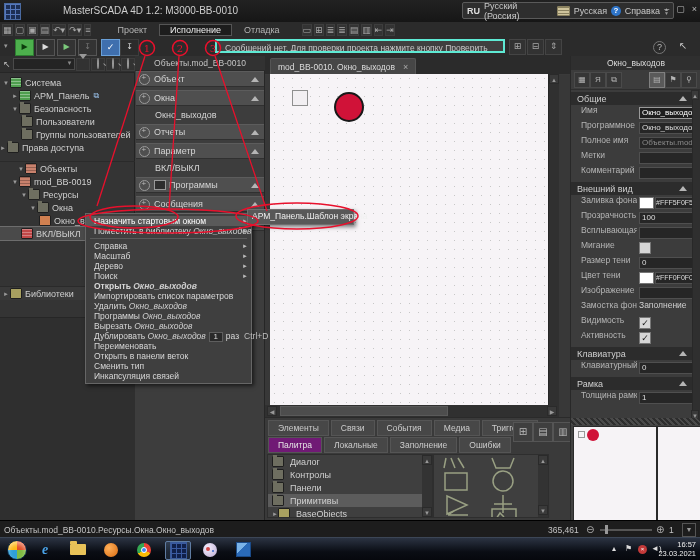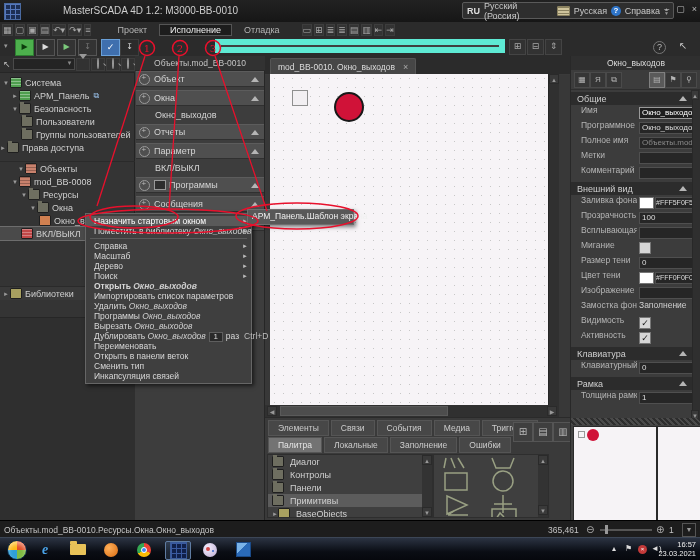--- a/index.html
+++ b/index.html
@@ -23,21 +23,21 @@
   .toolbar1{left:0;top:22px;width:700px;height:16px;background:#2b2b2b;border-bottom:1px solid #202020;display:flex;align-items:center;}
   .t1icon{width:17px;height:13px;margin-left:2px;border:1px solid #3d3d3d;background:#333;color:#a8a8a8;font-size:9px;text-align:center;line-height:12px;}
   .modetab{height:14px;line-height:14px;padding:0 10px;color:#b5b5b5;margin-left:2px;font-size:9px;}
   .modetab.on{background:#1d1d1d;border:1px solid #555;color:#eee;}
   .toolbar2{left:0;top:38px;width:700px;height:18px;background:#2b2b2b;border-bottom:1px solid #1c1c1c;}
   .runbtn{position:absolute;top:1px;width:17px;height:15px;border:1px solid #555;background:#333;color:#ddd;text-align:center;line-height:14px;font-size:8px;}
   .runbtn.run{background:#4db04d;border-color:#2e7d32;color:#0c3d0c;}
   .runbtn.green{color:#7bc97b;}
   .runbtn.dis{color:#777;}
   .chkbtn{position:absolute;top:1px;width:17px;height:15px;background:#3f6fae;border:1px solid #6aa0d8;color:#fff;text-align:center;line-height:14px;font-size:9px;}
-  .msgbar{position:absolute;left:215px;top:1px;width:290px;height:14px;background:#3f3f3f;border:6px solid #5eead4;color:#c9c9c9;line-height:14px;padding-left:8px;box-sizing:border-box;font-size:8.5px;white-space:nowrap;overflow:hidden;font-style:italic;}
+  .msgbar{position:absolute;left:215px;top:1px;width:290px;height:14px;background:#3f3f3f;border:2px solid #5eead4;color:#c9c9c9;line-height:14px;padding-left:8px;box-sizing:border-box;font-size:8.5px;white-space:nowrap;overflow:hidden;}
   .m2icon{position:absolute;top:1px;width:15px;height:14px;border:1px solid #444;background:#323232;color:#a5a5a5;text-align:center;line-height:13px;font-size:9px;}
   
   .leftpanel{left:0;top:56px;width:135px;height:464px;background:#343434;border-right:1px solid #242424;box-sizing:border-box;}
   .ltoolbar{position:absolute;left:0;top:0;width:135px;height:16px;background:#2e2e2e;border-bottom:1px solid #262626;display:flex;align-items:center;}
   .searchbox{width:60px;height:10px;background:#242424;border:1px solid #4a4a4a;margin-left:2px;position:relative;}
   .searchbox i{position:absolute;right:1px;top:1px;font-style:normal;font-size:6px;color:#888;}
   .lt-ic{width:12px;height:11px;margin-left:1px;border:1px solid #3d3d3d;color:#999;font-size:8px;text-align:center;line-height:10px;background:#323232;}
   .funnel{width:0;height:0;border-left:4px solid transparent;border-right:4px solid transparent;border-top:5px solid #999;margin:2px auto 0;}
   .mag{width:6px;height:6px;border:1.4px solid #999;border-radius:50%;margin:1px auto 0;position:relative;}
   .mag::after{content:"";position:absolute;left:5px;top:5px;width:3px;height:1.4px;background:#999;transform:rotate(45deg);}
@@ -91,21 +91,21 @@
   .mi.hl{background:#5a5a5a;color:#fff;}
   .mi.has-arrow::after{content:"►";position:absolute;right:3px;top:0;font-size:6px;color:#bbb;}
   .msep{height:1px;background:#5a5a5a;margin:2px 4px;}
   .mibox{display:inline-block;width:12px;height:8px;background:#2a2a2a;border:1px solid #5e5e5e;text-align:center;line-height:8px;margin:0 3px;font-size:8px;}
   .mshort{color:#bdbdbd;margin-left:5px;}
   .submenu{left:247px;top:209px;width:101px;height:14px;background:#585858;border:1px solid #6e6e6e;color:#f0f0f0;line-height:13px;padding-left:4px;font-size:8.5px;z-index:41;box-shadow:2px 2px 4px rgba(0,0,0,.5);white-space:nowrap;}
   
   .bottompanel{left:265px;top:417px;width:310px;height:103px;background:#3a3a3a;border-top:1px solid #2a2a2a;box-sizing:border-box;}
   .btabs{position:absolute;left:3px;display:flex;gap:2px;}
   .btab{height:14px;line-height:14px;background:#474747;border:1px solid #555;padding:0 9px;color:#ccc;font-size:8.5px;}
-  .btab.on{background:#737373;color:#e5e5e5;}
+  .btab.on{background:#701a75;color:#e5e5e5;}
   .laybtn{position:absolute;top:4px;width:18px;height:18px;border:1px solid #555;background:#3f3f3f;color:#bbb;text-align:center;line-height:17px;font-size:10px;}
   .pallist{position:absolute;left:2px;top:36px;width:166px;height:64px;background:#3f3f3f;border:1px solid #2e2e2e;box-sizing:border-box;overflow:hidden;}
   .prow2{height:13px;display:flex;align-items:center;padding-left:4px;color:#d0d0d0;white-space:nowrap;}
   .prow2.sel{background:#5c5c5c;}
   .prow2 .texp{width:6px;}
   .shapespanel{position:absolute;left:168px;top:36px;width:116px;height:64px;background:#3f3f3f;border:1px solid #2e2e2e;box-sizing:border-box;}
   .minibar{position:absolute;width:10px;background:#333;}
   
   .rightpanel{left:570px;top:56px;width:130px;height:464px;background:#3c3c3c;border-left:1px solid #282828;box-sizing:border-box;}
   .rheader{position:absolute;left:0;top:0;width:130px;height:14px;background:#2f2f2f;text-align:center;line-height:14px;color:#ddd;font-size:8.5px;}
@@ -262,21 +262,21 @@
         <div class="trow sec" style="padding-left: 18px;">
           <span class="texp open"></span>
           <span class="ticon ic-objects"></span>
           <span class="tlabel">Объекты</span>
 
         </div>
 
         <div class="trow" style="padding-left: 12px;">
           <span class="texp open"></span>
           <span class="ticon ic-module"></span>
-          <span class="tlabel">mod_BB-0008</span>
+          <span class="tlabel">mod_BB-0019</span>
 
         </div>
 
         <div class="trow" style="padding-left: 21px;">
           <span class="texp open"></span>
           <span class="ticon ic-folder"></span>
           <span class="tlabel">Ресурсы</span>
 
         </div>
 

